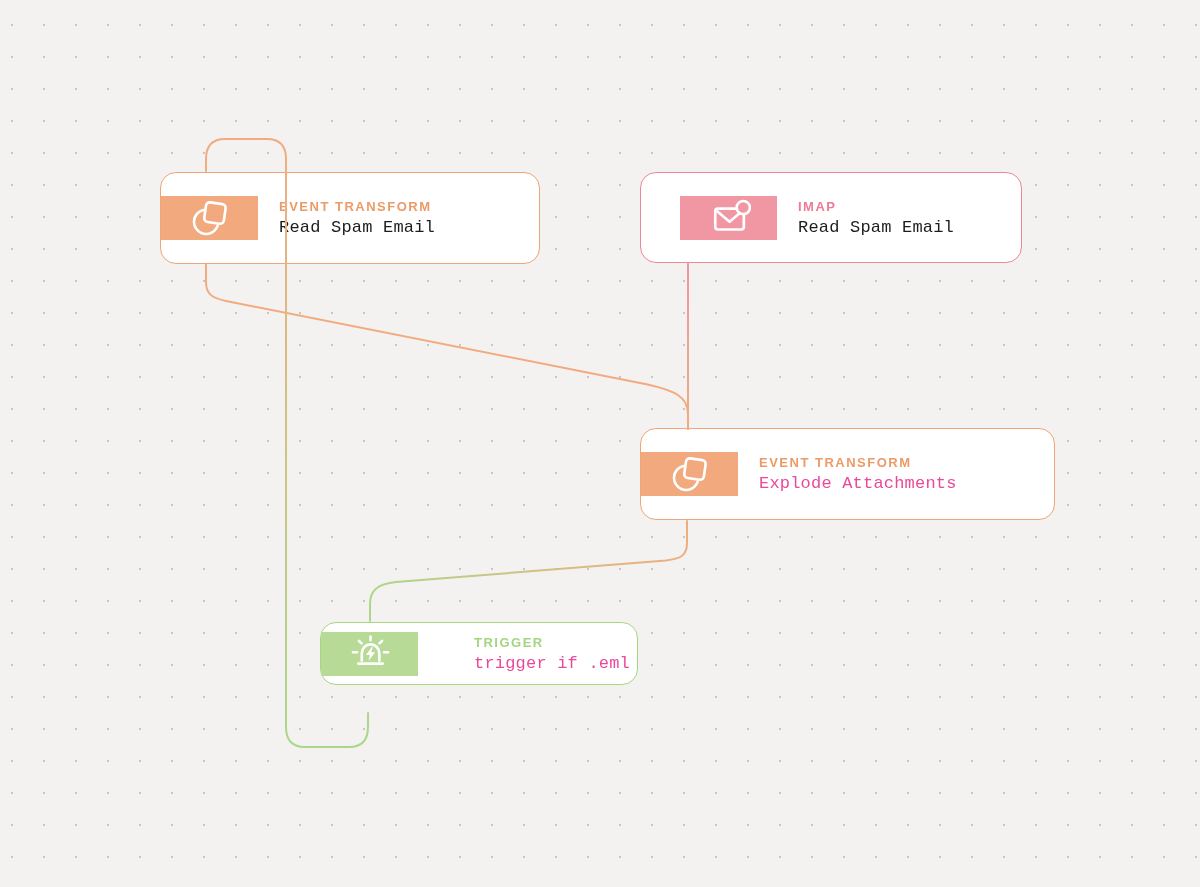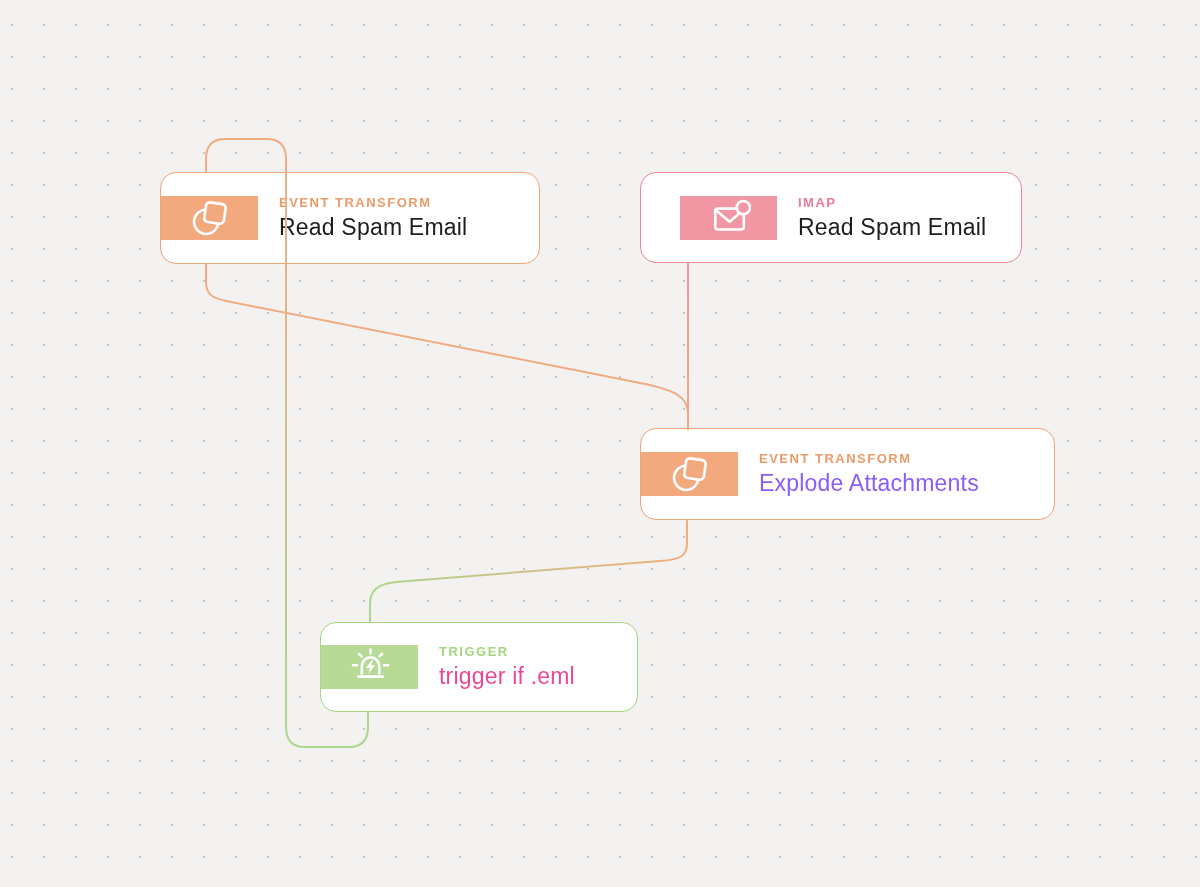--- a/index.html
+++ b/index.html
@@ -50,24 +50,25 @@
     padding-right: 24px;
     white-space: nowrap;
   }
   .node-label {
     font-size: 13px;
     font-weight: 700;
     letter-spacing: 1.5px;
     margin-bottom: 4px;
   }
   .node-title {
-    font-size: 23px;
+    font-size: 17px;
     font-weight: 400;
     color: #1d1d1f;
     letter-spacing: 0.2px;
+    font-family: Liberation Mono, monospace;
   }
 </style>
 </head>
 <body>
 
 <div id="canvas">
 
   <div class="node" style="left: 160px; top: 172px; width: 380px; height: 92px; border-color: rgb(240, 164, 120);">
     <div class="node-block" style="background: rgb(242, 169, 125);">
       <span class="node-icon">
@@ -105,24 +106,24 @@
           <svg viewBox="0 0 40 40" fill="none">
     <circle cx="16.5" cy="23.5" r="11" stroke="#ffffff" stroke-width="2.4"></circle>
     <g transform="rotate(8 24.5 15.5)">
       <rect class="bg-fill" x="15.5" y="6.5" width="18" height="18" rx="3.5" stroke="#ffffff" stroke-width="2.4" fill="#f2a97d"></rect>
     </g>
   </svg>
         </span>
     </div>
     <div class="node-text">
       <div class="node-label" style="color: rgb(235, 155, 103);">EVENT TRANSFORM</div>
-      <div class="node-title" style="color: #8b5cf6;">Explode Attachments</div>
+      <div class="node-title" style="color: #ec4899;">Explode Attachments</div>
     </div>
   </div>
-    <div class="node" style="left: 320px; top: 622px; width: 318px; height: 90px; border-color: rgb(167, 215, 127);">
+    <div class="node" style="left: 320px; top: 622px; width: 318px; height: 63px; border-color: rgb(167, 215, 127); gap: 35px;">
     <div class="node-block" style="background: rgb(183, 219, 151);">
       <span class="node-icon">
           <svg viewBox="0 0 40 40" fill="none">
     <path d="M20.5 4 L20.5 7.5 M10 8 L12.4 10.4 M31 8 L28.6 10.4 M4.5 18.5 L8.2 18.5 M36.5 18.5 L32.8 18.5" stroke="#ffffff" stroke-width="2.3" stroke-linecap="round"></path>
     <path d="M12.5 26 L12.5 19.5 C12.5 14.7 16 11.3 20.5 11.3 C25 11.3 28.5 14.7 28.5 19.5 L28.5 26" stroke="#ffffff" stroke-width="2.4" stroke-linecap="round" stroke-linejoin="round"></path>
     <path d="M9.5 28.7 L31.5 28.7" stroke="#ffffff" stroke-width="2.6" stroke-linecap="round"></path>
     <path d="M21.8 13.5 L16.3 21 L19.9 21 L18.6 26.2 L24.7 18.3 L21.1 18.3 L22.7 13.5 Z" fill="#ffffff"></path>
   </svg>
         </span>
     </div>

